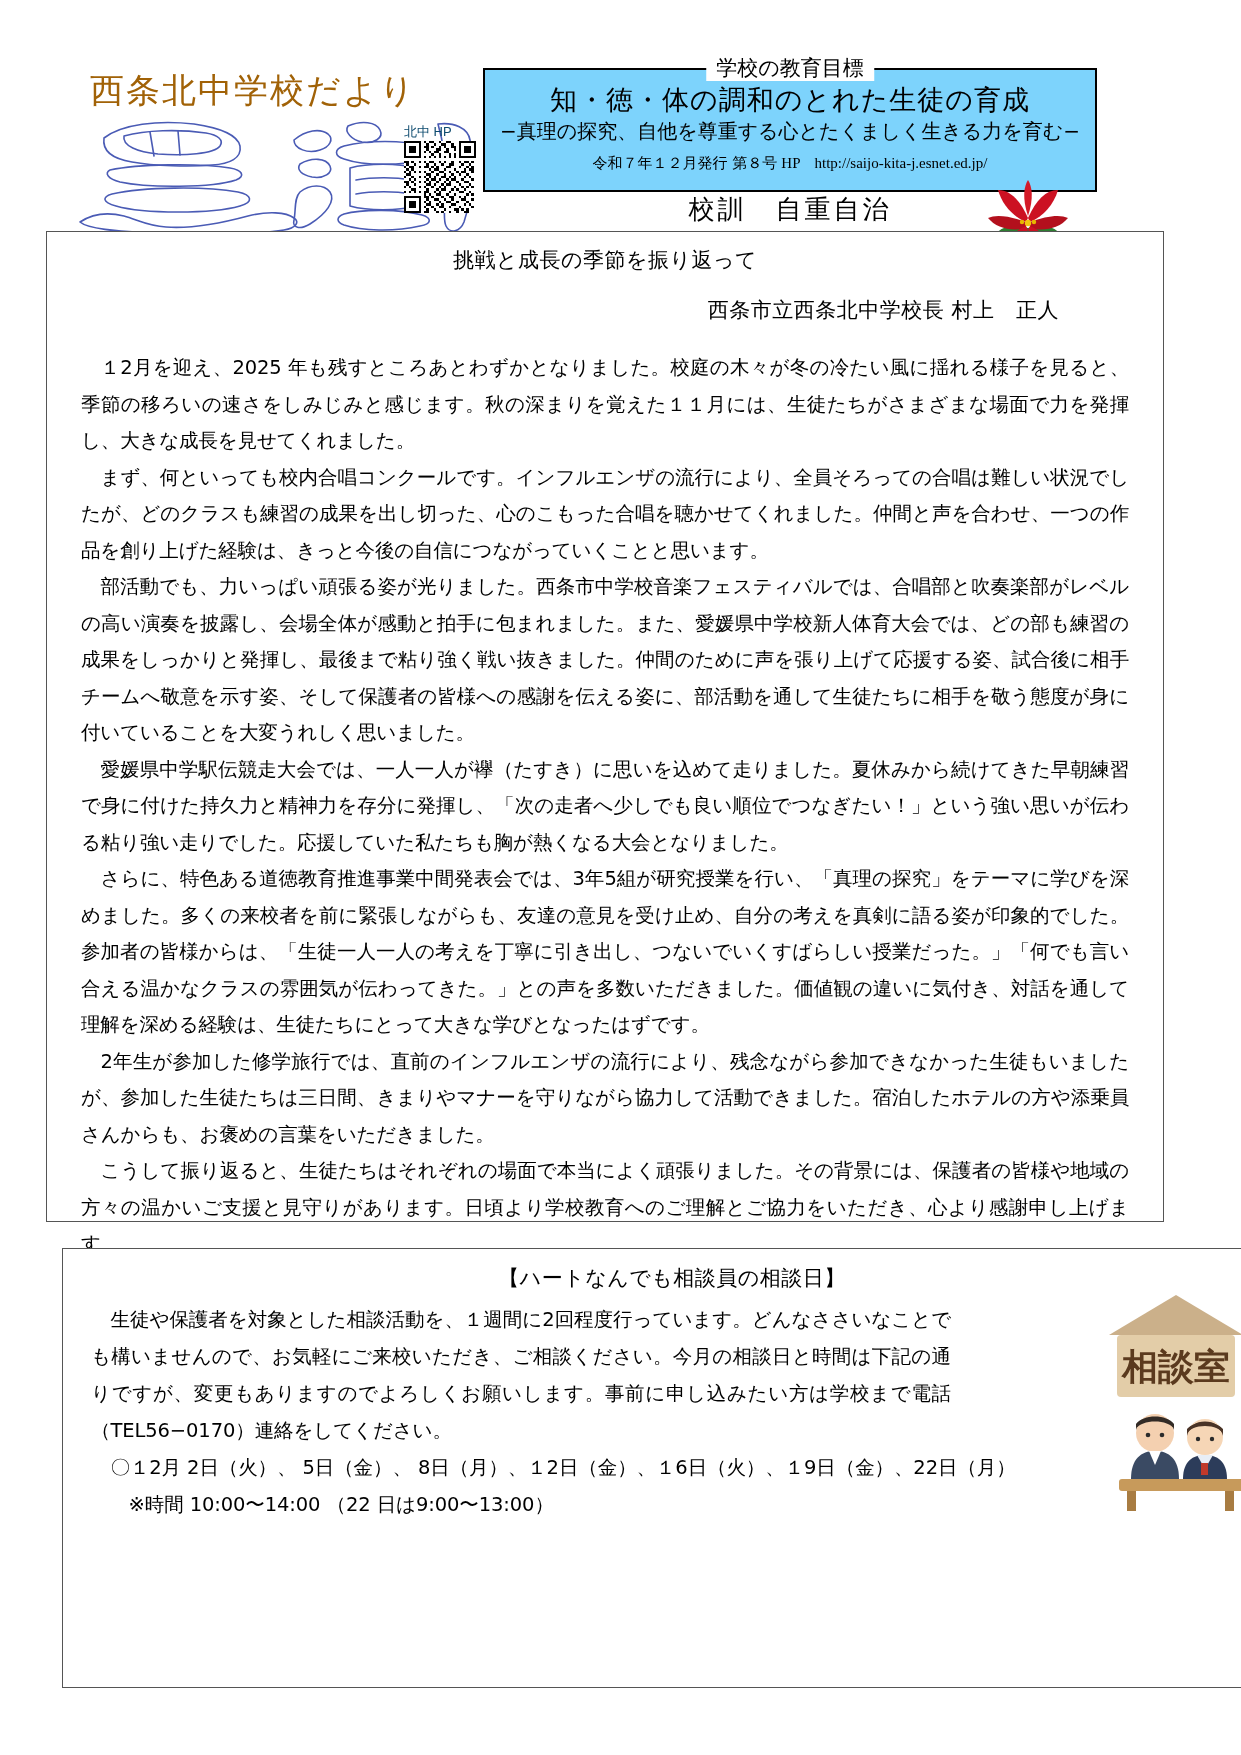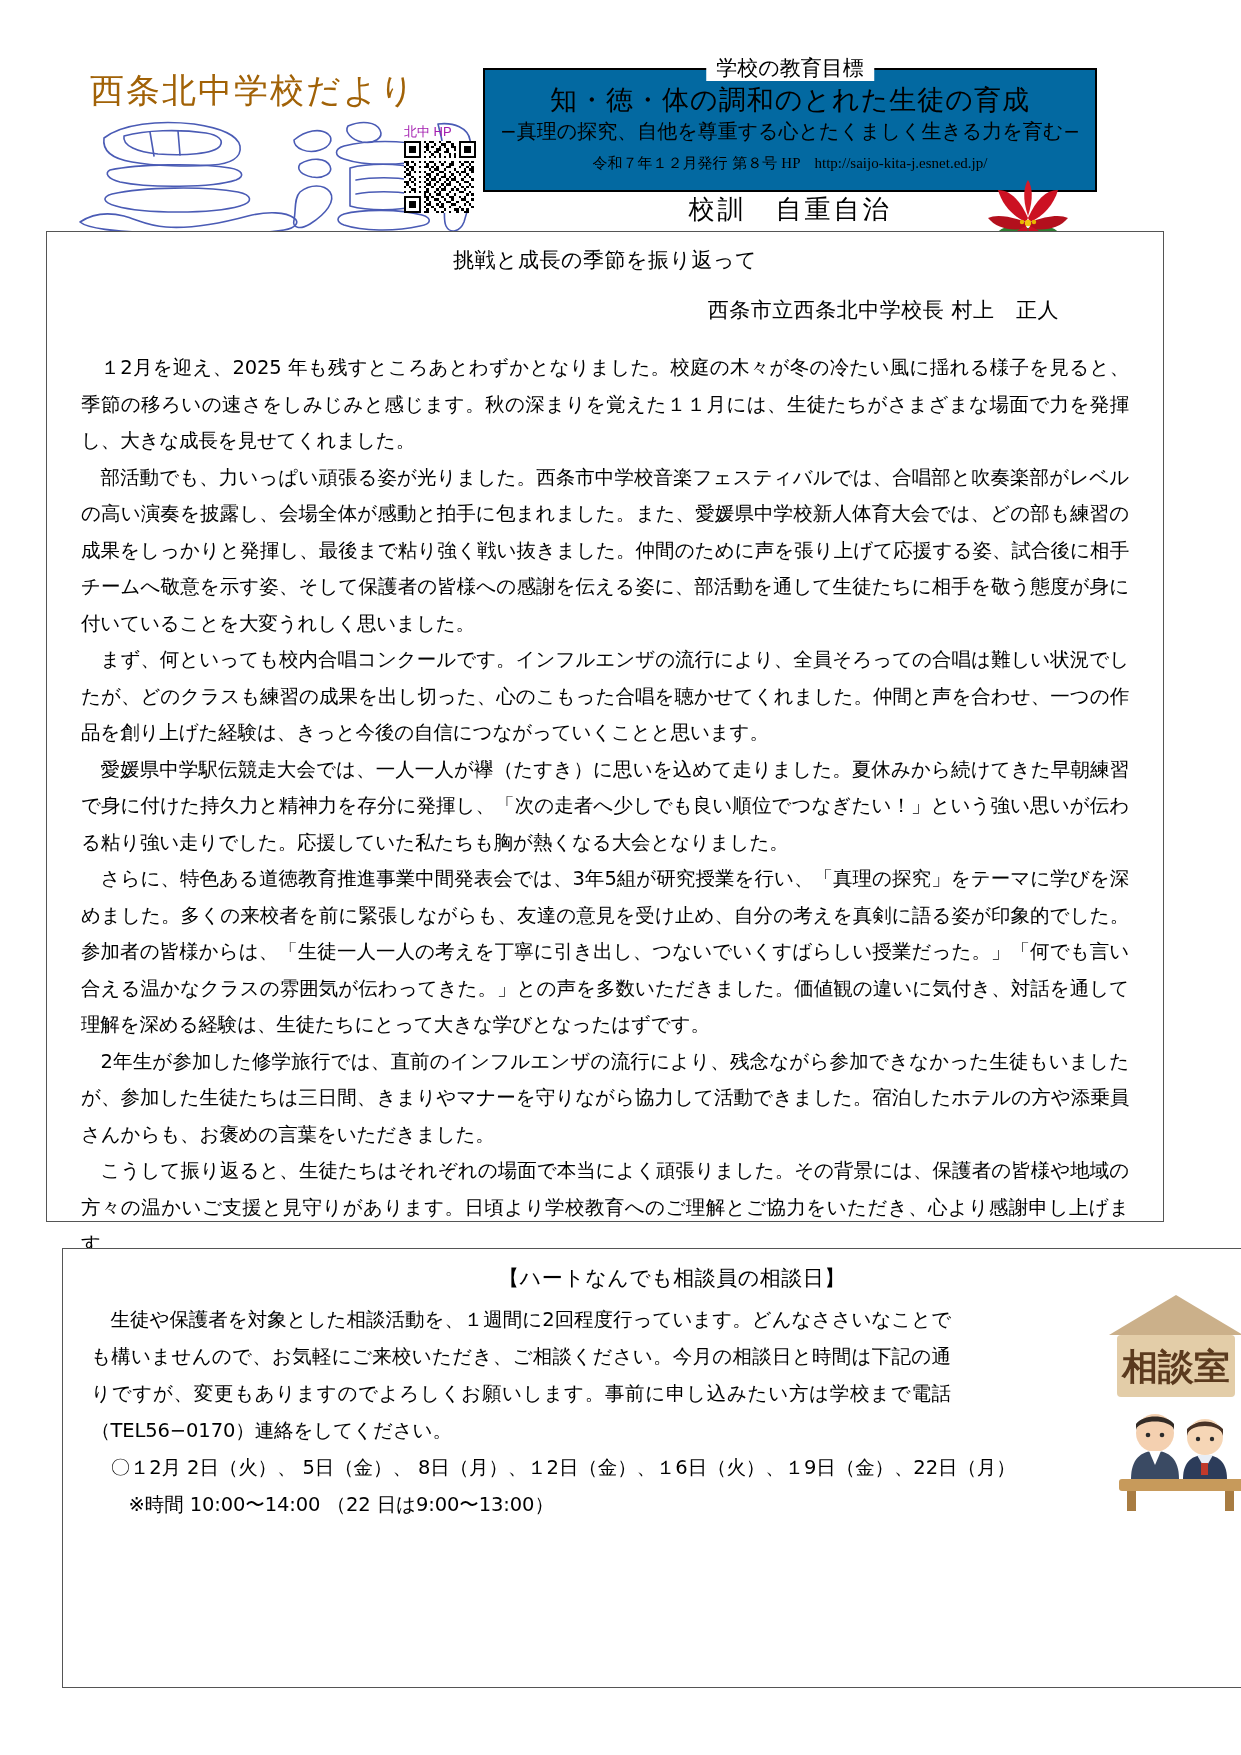--- a/index.html
+++ b/index.html
@@ -54,42 +54,42 @@
   
   .qr-block {
     position: absolute;
     left: 404px;
     top: 124px;
     width: 78px;
   }
   .qr-label {
     font-size: 13px;
     line-height: 15px;
-    color: #a21caf;
+    color: #0c4a6e;
     margin-bottom: 2px;
     white-space: nowrap;
   }
   .qr-code {
     width: 72px;
     height: 72px;
     background: #ffffff;
     line-height: 0;
   }
   .qr-code svg { display: block; }
 
   
   .goal-box {
     position: absolute;
     left: 483px;
     top: 68px;
     width: 614px;
     height: 124px;
     border: 2.5px solid #000;
     box-sizing: border-box;
-    background: #0369a1;
+    background: #7dd3fc;
   }
   .goal-legend {
     position: absolute;
     left: 50%;
     top: -15px;
     transform: translateX(-50%);
     background: #fff;
     padding: 0 10px;
     font-size: 21px;
     line-height: 26px;
@@ -574,22 +574,22 @@
     </svg>
   </div>
 </div>
 
 <div class="article-box">
   <div class="article-title">挑戦と成長の季節を振り返って</div>
   <div class="article-byline">西条市立西条北中学校長 村上　正人</div>
 
   <div class="article-body">
     <p>１2月を迎え、2025 年も残すところあとわずかとなりました。校庭の木々が冬の冷たい風に揺れる様子を見ると、季節の移ろいの速さをしみじみと感じます。秋の深まりを覚えた１１月には、生徒たちがさまざまな場面で力を発揮し、大きな成長を見せてくれました。</p>
+    <p>まず、何といっても校内合唱コンクールです。インフルエンザの流行により、全員そろっての合唱は難しい状況でしたが、どのクラスも練習の成果を出し切った、心のこもった合唱を聴かせてくれました。仲間と声を合わせ、一つの作品を創り上げた経験は、きっと今後の自信につながっていくことと思います。</p>
     <p>部活動でも、力いっぱい頑張る姿が光りました。西条市中学校音楽フェスティバルでは、合唱部と吹奏楽部がレベルの高い演奏を披露し、会場全体が感動と拍手に包まれました。また、愛媛県中学校新人体育大会では、どの部も練習の成果をしっかりと発揮し、最後まで粘り強く戦い抜きました。仲間のために声を張り上げて応援する姿、試合後に相手チームへ敬意を示す姿、そして保護者の皆様への感謝を伝える姿に、部活動を通して生徒たちに相手を敬う態度が身に付いていることを大変うれしく思いました。</p>
-    <p>まず、何といっても校内合唱コンクールです。インフルエンザの流行により、全員そろっての合唱は難しい状況でしたが、どのクラスも練習の成果を出し切った、心のこもった合唱を聴かせてくれました。仲間と声を合わせ、一つの作品を創り上げた経験は、きっと今後の自信につながっていくことと思います。</p>
     <p>愛媛県中学駅伝競走大会では、一人一人が襷（たすき）に思いを込めて走りました。夏休みから続けてきた早朝練習で身に付けた持久力と精神力を存分に発揮し、「次の走者へ少しでも良い順位でつなぎたい！」という強い思いが伝わる粘り強い走りでした。応援していた私たちも胸が熱くなる大会となりました。</p>
     <p>さらに、特色ある道徳教育推進事業中間発表会では、3年5組が研究授業を行い、「真理の探究」をテーマに学びを深めました。多くの来校者を前に緊張しながらも、友達の意見を受け止め、自分の考えを真剣に語る姿が印象的でした。参加者の皆様からは、「生徒一人一人の考えを丁寧に引き出し、つないでいくすばらしい授業だった。」「何でも言い合える温かなクラスの雰囲気が伝わってきた。」との声を多数いただきました。価値観の違いに気付き、対話を通して理解を深める経験は、生徒たちにとって大きな学びとなったはずです。</p>
     <p>2年生が参加した修学旅行では、直前のインフルエンザの流行により、残念ながら参加できなかった生徒もいましたが、参加した生徒たちは三日間、きまりやマナーを守りながら協力して活動できました。宿泊したホテルの方や添乗員さんからも、お褒めの言葉をいただきました。</p>
     <p>こうして振り返ると、生徒たちはそれぞれの場面で本当によく頑張りました。その背景には、保護者の皆様や地域の方々の温かいご支援と見守りがあります。日頃より学校教育へのご理解とご協力をいただき、心より感謝申し上げます。</p>
     <p>いよいよ 2025 年も終わろうとしています。どうか皆様、温かく穏やかな年末をお迎えください。そして新しい年が、生徒たちにとって、さらに挑戦と成長に満ちた一年となりますよう、教職員一同、力を合わせて支えてまいります。2026 年が皆様にとって良い年となりますことをお祈り申し上げます。</p>
   </div>
 </div>
 
 <div class="consult-box">
   <div class="consult-title">【ハートなんでも相談員の相談日】</div>

